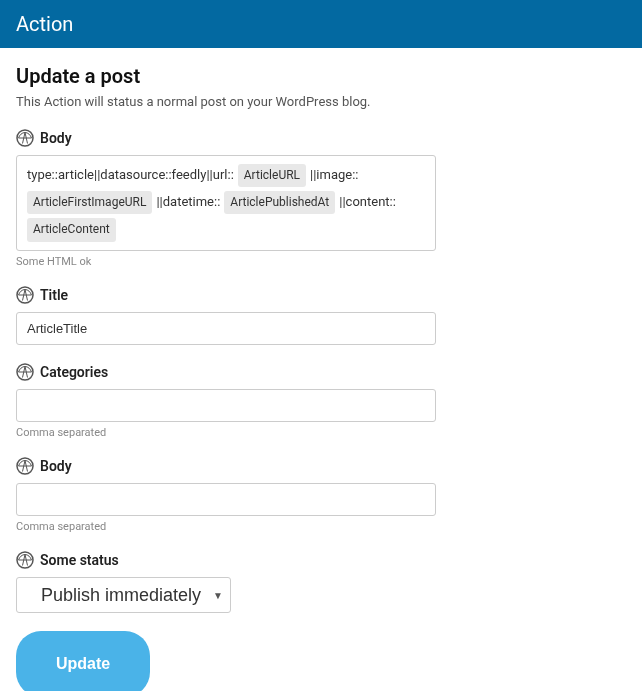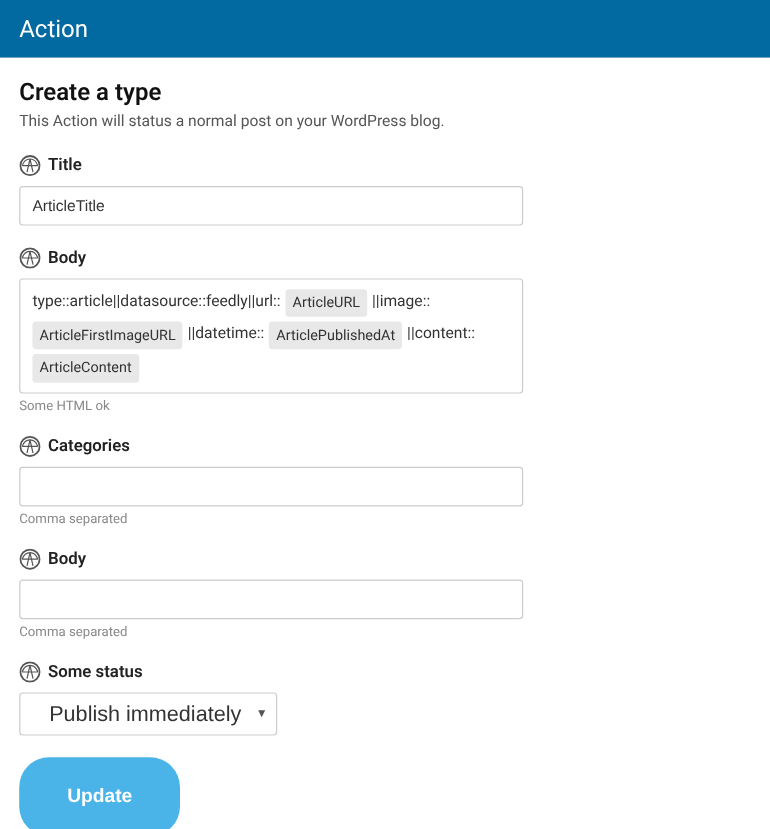--- a/index.html
+++ b/index.html
@@ -159,37 +159,22 @@
   </style>
 </head>
 <body>
 
 <div class="header">
   <span>Action</span>
 </div>
 
 <div class="content">
 
-  <div class="page-title">Create a type</div>
+  <div class="page-title">Update a post</div>
   <div class="page-description">This Action will status a normal post on your WordPress blog.</div>
-
-  <div class="field-group">
-    <div class="field-label">
-      <span class="wp-icon">
-        <svg viewBox="0 0 18 18" fill="none" xmlns="http://www.w3.org/2000/svg">
-          <circle cx="9" cy="9" r="8" stroke="#555" stroke-width="1.5" fill="none"></circle>
-          <path d="M2.5 9 C3.5 6 6 3.5 9 3.5 C12 3.5 14.5 6 15.5 9" stroke="#555" stroke-width="1" fill="none"></path>
-          <path d="M9 3.5 L6.5 14.5 M9 3.5 L11.5 14.5" stroke="#555" stroke-width="1" fill="none"></path>
-          <path d="M2.5 9 L15.5 9" stroke="#555" stroke-width="1"></path>
-        </svg>
-      </span>
-      <span>Title</span>
-    </div>
-    <input type="text" class="field-input" value="ArticleTitle" style="">
-  </div>
 
   <div class="field-group">
     <div class="field-label">
       <span class="wp-icon">
         <svg viewBox="0 0 18 18" fill="none" xmlns="http://www.w3.org/2000/svg">
           <circle cx="9" cy="9" r="8" stroke="#555" stroke-width="1.5" fill="none"></circle>
           <path d="M2.5 9 C3.5 6 6 3.5 9 3.5 C12 3.5 14.5 6 15.5 9" stroke="#555" stroke-width="1" fill="none"></path>
           <path d="M9 3.5 L6.5 14.5 M9 3.5 L11.5 14.5" stroke="#555" stroke-width="1" fill="none"></path>
           <path d="M2.5 9 L15.5 9" stroke="#555" stroke-width="1"></path>
         </svg>
@@ -212,20 +197,35 @@
   <div class="field-group">
     <div class="field-label">
       <span class="wp-icon">
         <svg viewBox="0 0 18 18" fill="none" xmlns="http://www.w3.org/2000/svg">
           <circle cx="9" cy="9" r="8" stroke="#555" stroke-width="1.5" fill="none"></circle>
           <path d="M2.5 9 C3.5 6 6 3.5 9 3.5 C12 3.5 14.5 6 15.5 9" stroke="#555" stroke-width="1" fill="none"></path>
           <path d="M9 3.5 L6.5 14.5 M9 3.5 L11.5 14.5" stroke="#555" stroke-width="1" fill="none"></path>
           <path d="M2.5 9 L15.5 9" stroke="#555" stroke-width="1"></path>
         </svg>
       </span>
+      <span>Title</span>
+    </div>
+    <input type="text" class="field-input" value="ArticleTitle" style="">
+  </div>
+
+  <div class="field-group">
+    <div class="field-label">
+      <span class="wp-icon">
+        <svg viewBox="0 0 18 18" fill="none" xmlns="http://www.w3.org/2000/svg">
+          <circle cx="9" cy="9" r="8" stroke="#555" stroke-width="1.5" fill="none"></circle>
+          <path d="M2.5 9 C3.5 6 6 3.5 9 3.5 C12 3.5 14.5 6 15.5 9" stroke="#555" stroke-width="1" fill="none"></path>
+          <path d="M9 3.5 L6.5 14.5 M9 3.5 L11.5 14.5" stroke="#555" stroke-width="1" fill="none"></path>
+          <path d="M2.5 9 L15.5 9" stroke="#555" stroke-width="1"></path>
+        </svg>
+      </span>
       <span>Categories</span>
     </div>
     <input type="text" class="field-input" style="">
     <div class="field-hint">Comma separated</div>
   </div>
 
   <div class="field-group">
     <div class="field-label">
       <span class="wp-icon">
         <svg viewBox="0 0 18 18" fill="none" xmlns="http://www.w3.org/2000/svg">

